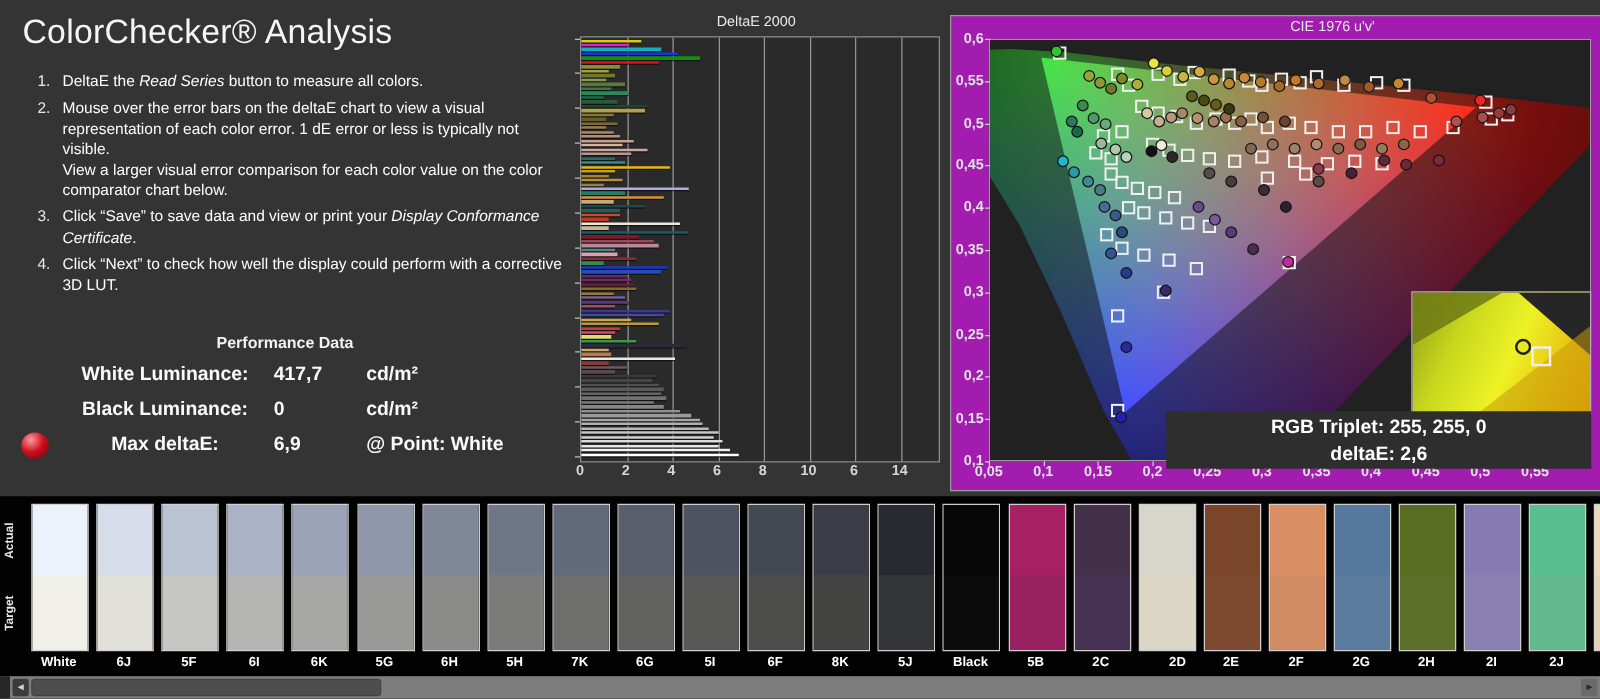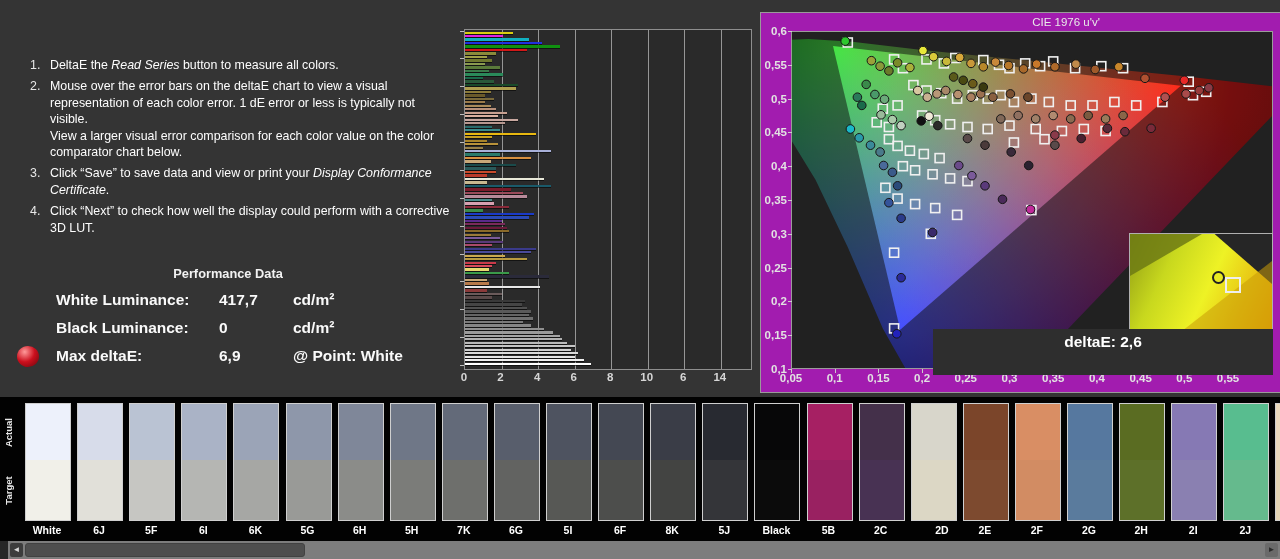--- a/index.html
+++ b/index.html
@@ -11,21 +11,21 @@
   #instructions{position:absolute;left:30px;top:57px;width:424px;font-size:12.4px;line-height:16.4px;color:#fdfdfd}
   .instr-item{display:flex;margin-bottom:5px}
   .instr-num{width:20px;flex:0 0 20px;text-align:left;color:#e8e8e8}
   .instr-text{flex:1;white-space:pre-wrap}
   .instr-text .it{font-style:italic}
   #perf{position:absolute;left:0;top:266px;width:456px}
   #perf-header{text-align:center;font-size:12.8px;font-weight:700;color:#f2f2f2;margin-bottom:5px}
   .perf-row{display:flex;align-items:center;height:28px;font-size:15.5px;font-weight:700;color:#fafafa}
   .perf-led{width:56px;flex:0 0 56px;display:flex;justify-content:center}
   .led{width:22px;height:21px;border-radius:50%}
-  .perf-label{width:152px;flex:0 0 152px;text-align:left}
+  .perf-label{width:152px;flex:0 0 152px;text-align:center}
   .perf-value{width:70px;flex:0 0 70px;padding-left:11px}
   .perf-unit{padding-left:4px}
   
   #de-panel{position:absolute;left:456px;top:10px;width:298px;height:384px}
   #de-title{position:absolute;left:0;top:2px;width:100%;text-align:center;font-size:11.5px;color:#e9e9e9}
   #de-plot{position:absolute;left:8px;top:19px;width:286px;height:339px;background:#2a2a2a;border:1px solid #8e8e8e}
   .vline{position:absolute;top:0;bottom:0;width:1px;background:#a9a9a9;opacity:.85}
   .de-bar{position:absolute;left:0;height:2.3px;box-shadow:0 1px 0 rgba(0,0,0,.55)}
   .de-ytick{position:absolute;width:4px;height:1px;background:#bbb;left:4px}
   #de-xlabels{position:absolute;left:8px;top:361px;width:286px;height:15px}
@@ -66,20 +66,21 @@
   .scroll-arrow{position:absolute;top:2px;width:13px;height:14px;background:#3c3c3c;color:#d8d8d8;
      font-size:8px;line-height:14px;text-align:center;border-radius:2px}
   #scroll-left{left:10px}
   #scroll-right{left:1265px;background:#6a6a6a;color:#2a2a2a}
   #scroll-thumb{position:absolute;left:25px;top:2px;width:280px;height:14px;background:#4e4e4e;border-radius:3px;border:1px solid #424242;box-sizing:border-box}
 </style>
 </head>
 <body>
 
 <div id="left-panel">
+  <div id="page-title">ColorChecker® Analysis</div>
   <div id="instructions">
       <div class="instr-item">
         <span class="instr-num">1.</span>
         <span class="instr-text"><span>DeltaE the </span><span class="it">Read Series</span><span> button to measure all colors.</span></span>
       </div>
       <div class="instr-item">
         <span class="instr-num">2.</span>
         <span class="instr-text"><span>Mouse over the error bars on the deltaE chart to view a visual representation of each color error. 1 dE error or less is typically not visible.
 View a larger visual error comparison for each color value on the color comparator chart below.</span></span>
       </div>
@@ -113,20 +114,21 @@
           </span>
           <span class="perf-label">Max deltaE:</span>
           <span class="perf-value">6,9</span>
           <span class="perf-unit">@ Point: White</span>
         </div>
       </div>
   </div>
 </div>
 
 <div id="de-panel">
+  <div id="de-title">DeltaE 2000</div>
   <div id="de-plot">
       <div class="vline" style="left: 12.7796%;"></div>
       <div class="vline" style="left: 25.5591%;"></div>
       <div class="vline" style="left: 38.3387%;"></div>
       <div class="vline" style="left: 51.1182%;"></div>
       <div class="vline" style="left: 63.8978%;"></div>
       <div class="vline" style="left: 76.6773%;"></div>
       <div class="vline" style="left: 89.4569%;"></div>
       <div class="de-bar" style="top: 1.5px; width: 16.6134%; background: rgb(216, 204, 16);"></div>
       <div class="de-bar" style="top: 4.985px; width: 13.4185%; background: rgb(224, 32, 224);"></div>
@@ -490,20 +492,21 @@
       <div class="cie-xtick" style="left: 467px;"></div>
     </div>
   <div id="cie-tooltip-zoom">
     <div class="olive-corner"></div>
     <div class="dark-corner"></div>
     <div class="gold-corner"></div>
     <div id="zoom-circle"></div>
     <div id="zoom-square"></div>
   </div>
   <div id="cie-tooltip-text">
+    <div>RGB Triplet: 255, 255, 0</div>
     <div>deltaE: 2,6</div>
   </div>
 </div>
 
 <div id="strip">
   <div class="strip-side-label" style="top:30px">Actual</div>
   <div class="strip-side-label" style="top:88px">Target</div>
   <div id="swatches">
       <div class="swatch" style="left: 25px;">
         <div class="half actual" style="background: rgb(237, 241, 251);"></div>

